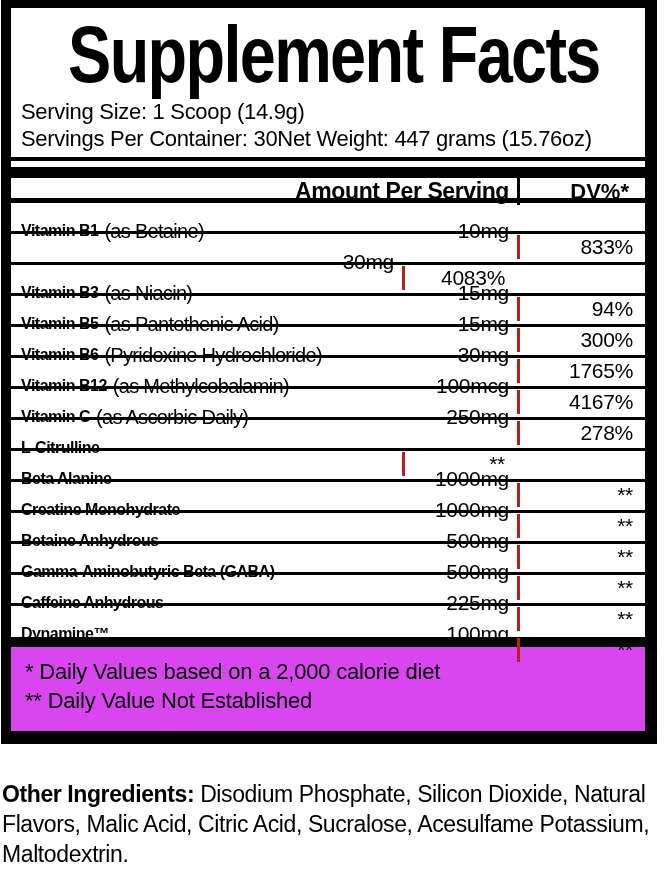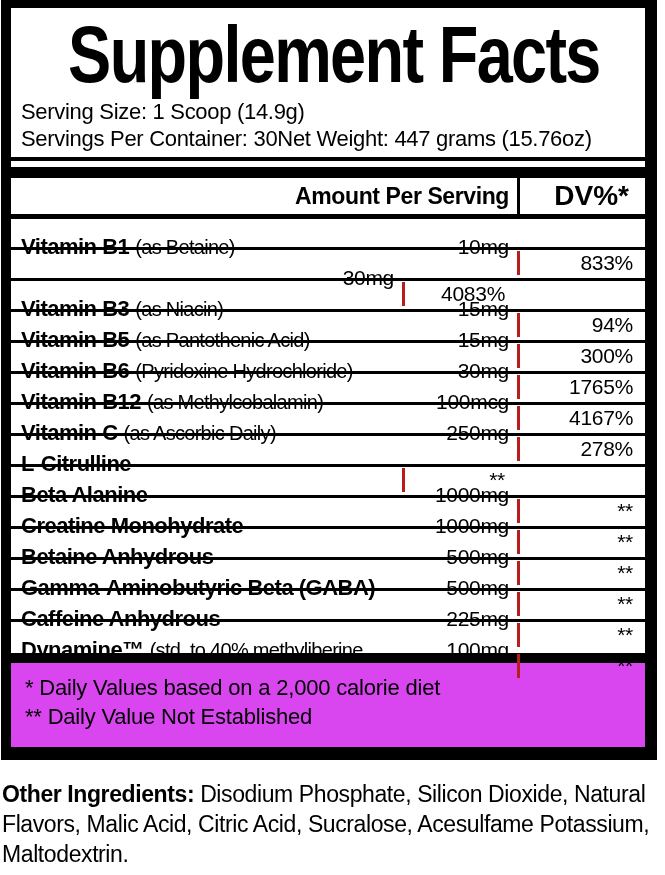--- a/index.html
+++ b/index.html
@@ -47,50 +47,50 @@
   .sep-thin   { height: 4px;  background: #000; }
   .gap-white  { height: 6px;  background: #fff; }
   .band-top   { height: 11px; background: #000; }
   .band-mid   { height: 5px;  background: #000; }
   .band-bot   { height: 10px; background: #000; }
 
   
   .hdr-row {
     display: grid;
     grid-template-columns: 1fr 128px;
-    height: 36px;
+    height: 20px;
     align-items: stretch;
   }
   .hdr-amount {
     display: flex; align-items: center; justify-content: flex-end;
     padding-right: 8px;
     font-weight: bold; font-size: 23px; letter-spacing: -0.4px;
   }
   .hdr-dv {
     border-left: 3px solid #000;
     display: flex; align-items: center; justify-content: flex-end;
     padding-right: 16px;
-    font-weight: bold; font-size: 28px;
+    font-weight: bold; font-size: 22px;
   }
 
   .row {
     display: grid;
     grid-template-columns: 1fr 115px 128px;
     height: 31px;
     border-bottom: 3px solid #000;
     align-items: stretch;
     background: #fff;
   }
   .row:last-child { border-bottom: 0; }
   .cell-name {
     display: flex; align-items: center;
     padding-left: 10px;
     white-space: nowrap; overflow: hidden;
   }
-  .ing-name { font-weight: bold; font-size: 22px; letter-spacing: -0.5px; }
+  .ing-name { font-weight: bold; font-size: 16px; letter-spacing: -0.5px; }
   .ing-detail { font-size: 20px; letter-spacing: -0.7px; margin-left: 6px; }
   .cell-amount {
     display: flex; align-items: center; justify-content: flex-end;
     padding-right: 8px; font-size: 21px; letter-spacing: -0.3px;
   }
   .cell-dv {
     border-left: 3px solid #b91c1c;
     display: flex; align-items: center; justify-content: flex-end;
     padding-right: 12px; font-size: 21px; letter-spacing: -0.3px; margin-top: 32px;
   }
@@ -225,21 +225,20 @@
       <div class="row">
         <div class="cell-name">
           <span class="ing-name">Caffeine Anhydrous</span>
         </div>
         <div class="cell-amount">225mg</div>
         <div class="cell-dv">**</div>
       </div>
       <div class="row">
         <div class="cell-name">
           <span class="ing-name">Dynamine™</span>
-          <span class="ing-detail">(std. to 40% methyliberine</span>
         </div>
         <div class="cell-amount">100mg</div>
         <div class="cell-dv">**</div>
       </div>
     </div>
 
   <div class="band-bot"></div>
 
   <div class="footnote-box">
     <div class="footnote">* Daily Values based on a 2,000 calorie diet</div>

